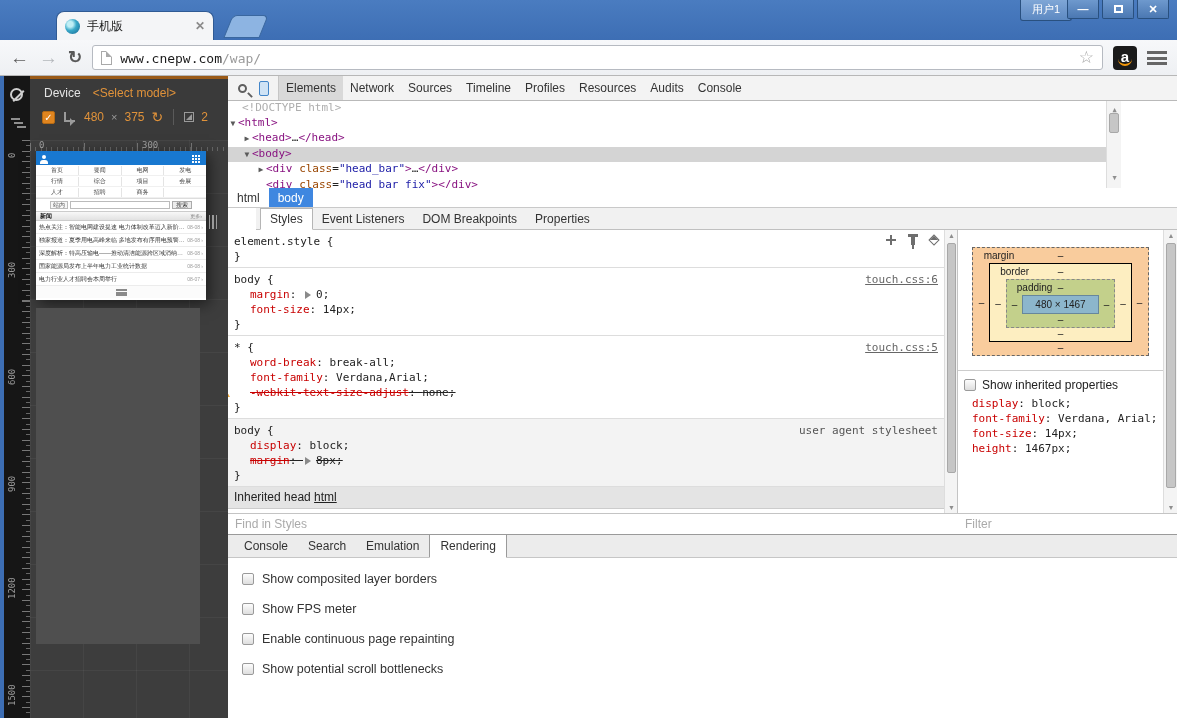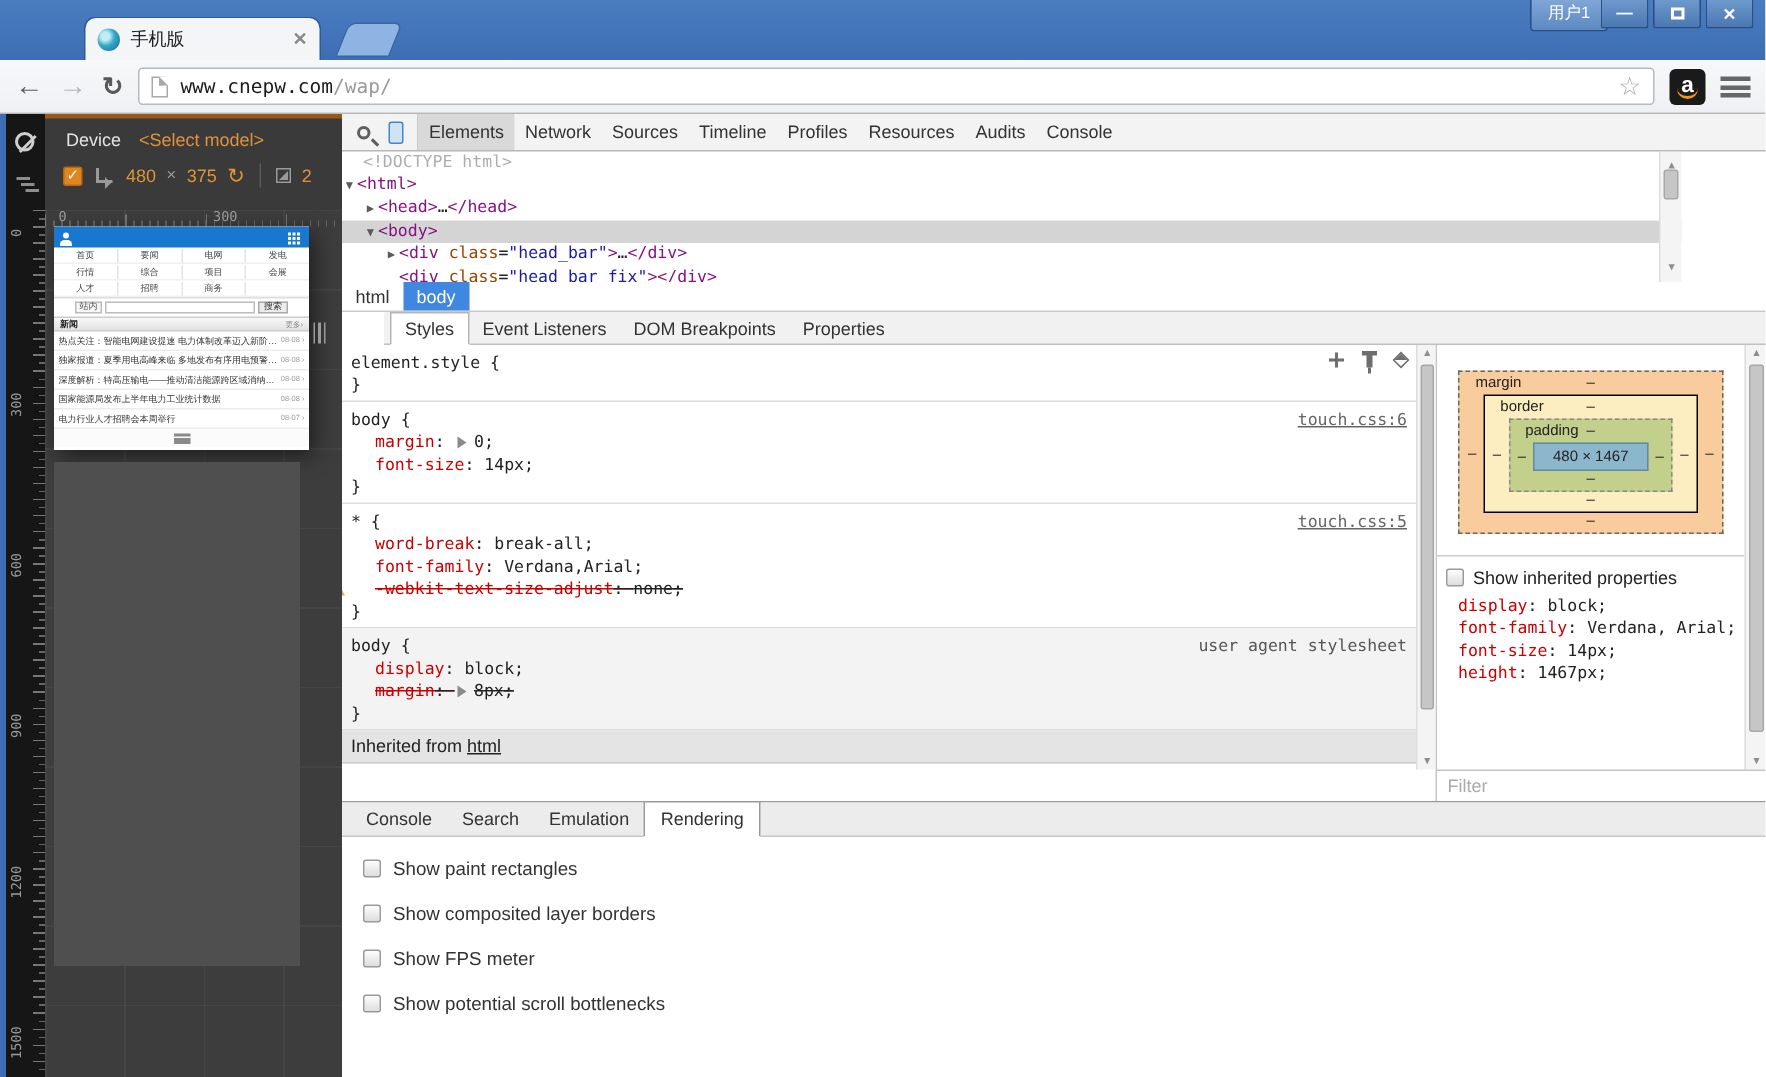--- a/index.html
+++ b/index.html
@@ -480,30 +480,33 @@
             <div class="prop struck"><span class="warn-tri"></span><span class="pn">-webkit-text-size-adjust</span><span class="pv">none</span></div>
             <div class="rbrace"></div>
           </div>
           <div class="rule ua">
             <span class="rule-link plain">user agent stylesheet</span>
             <span class="sel">body</span>
             <div class="prop"><span class="pn">display</span><span class="pv">block</span></div>
             <div class="prop struck"><span class="pn">margin</span><span class="exp-tri"></span><span class="pv">8px</span></div>
             <div class="rbrace"></div>
           </div>
-          <div class="sec-head"><span>Inherited from </span><u>html</u></div>
+          <div class="sec-head"><span>Inherited head </span><u>html</u></div>
           <div class="rule">
             
             
           </div>
         </div>
         <div class="styles-scroll">
           <span class="sb-arrow" style="top:2px;width:13px">▲</span>
           <div class="sb-thumb" style="top:13px;height:230px;width:9px"></div>
           <span class="sb-arrow" style="bottom:2px;width:13px">▼</span>
+        </div>
+        <div class="find-bar">
+          <input placeholder="Find in Styles" style="">
         </div>
       </div>
 
       <div class="metrics-col">
         <div class="metrics-scrollwrap">
           <div class="bm-wrap">
             <div class="bm">
               <div class="bm-margin">
                 <div class="bm-head"><span class="bm-name">margin</span><span>–</span></div>
                 <div class="bm-mid">
@@ -558,30 +561,30 @@
     <div class="drawer">
       <div class="drawer-tabs">
         <span class="drawer-tab">Console</span>
         <span class="drawer-tab">Search</span>
         <span class="drawer-tab">Emulation</span>
         <span class="drawer-tab selected">Rendering</span>
       </div>
       <div class="drawer-body">
         <div class="opt-row">
           <span class="checkbox"></span>
-          <span>Show paint rectangles</span>
-        </div>
-        <div class="opt-row">
-          <span class="checkbox"></span>
           <span>Show composited layer borders</span>
         </div>
         <div class="opt-row">
           <span class="checkbox"></span>
           <span>Show FPS meter</span>
         </div>
         <div class="opt-row">
           <span class="checkbox"></span>
+          <span>Enable continuous page repainting</span>
+        </div>
+        <div class="opt-row">
+          <span class="checkbox"></span>
           <span>Show potential scroll bottlenecks</span>
         </div>
       </div>
     </div>
   </div>
 </div>
 
 </body></html>

